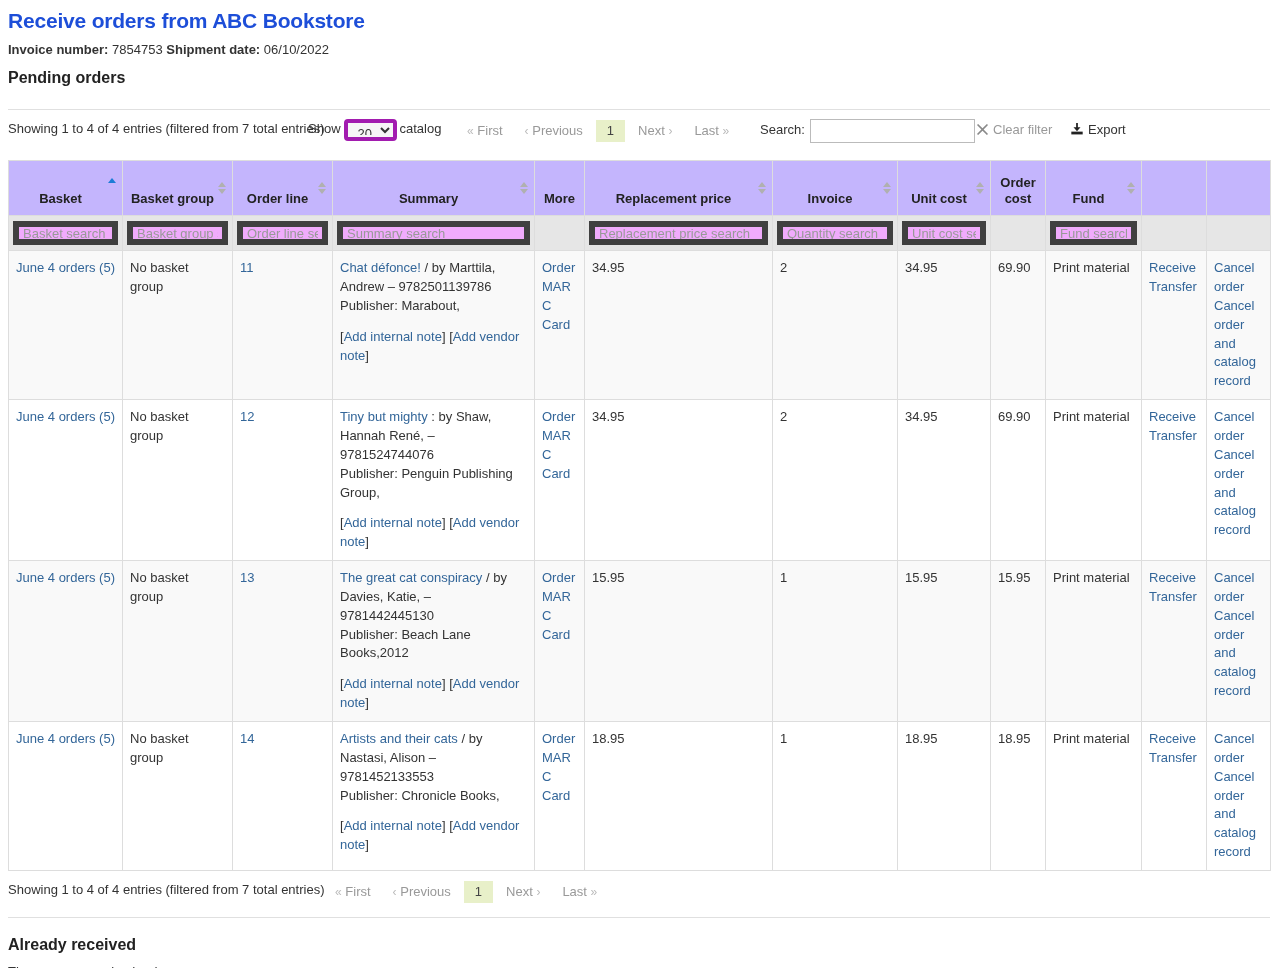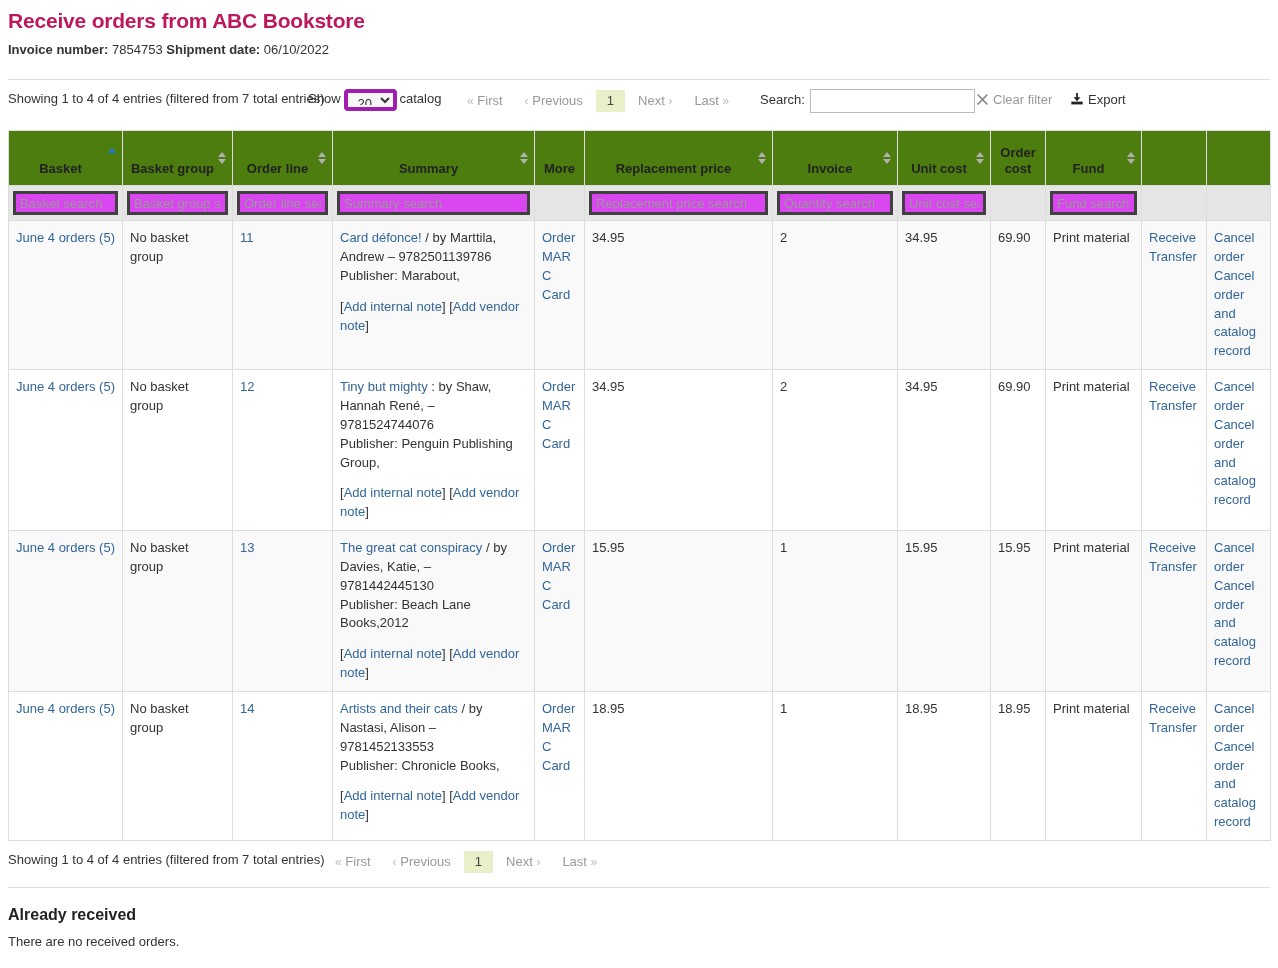--- a/index.html
+++ b/index.html
@@ -13,21 +13,21 @@
     font-family: "Liberation Sans", sans-serif;
     font-size: 13px;
     color: #333333;
     -webkit-font-smoothing: antialiased;
   }
   .page { padding: 0 8px; }
 
   h1.page-title {
     font-size: 21px;
     font-weight: bold;
-    color: #be185d;
+    color: #1d4ed8;
     margin: 8px 0 0 0;
     line-height: 1.25;
     letter-spacing: -0.2px;
   }
   .invoice-line {
     font-size: 13px;
     margin: 8px 0 0 0;
     color: #333;
   }
   .invoice-line .lbl { font-weight: bold; }
@@ -148,21 +148,21 @@
     border-collapse: collapse;
     border: 1px solid #dddddd;
     table-layout: fixed;
     font-size: 13px;
   }
   table.dt th, table.dt td {
     border: 1px solid #dddddd;
     vertical-align: top;
   }
   table.dt thead th {
-    background: #4d7c0f;
+    background: #c4b5fd;
     color: #222222;
     font-weight: bold;
     font-size: 13px;
     text-align: center;
     vertical-align: bottom;
     padding: 8px 16px 8px 6px;
     position: relative;
     height: 38px;
     line-height: 1.25;
   }
@@ -171,22 +171,22 @@
     padding: 5px 4px;
     vertical-align: middle;
     height: auto;
   }
   table.dt thead tr.filters input {
     font-family: "Liberation Sans", sans-serif;
     font-size: 13px;
     width: 100%;
     box-sizing: border-box;
     padding: 3px 4px;
-    border: 3px solid #404040;
-    background: #d946ef;
+    border: 6px solid #404040;
+    background: #f0abfc;
     color: #333;
     height: 24px;
   }
   table.dt thead tr.filters input::placeholder { color: #999999; opacity: 1; }
 
   .sort-ar {
     position: absolute;
     right: 5px;
     top: 50%;
     margin-top: -8px;
@@ -273,20 +273,21 @@
 
   <h1 class="page-title">Receive orders from ABC Bookstore</h1>
 
   <p class="invoice-line">
     <span class="lbl">Invoice number:</span>
     <span class="val">7854753</span>
     <span class="lbl">Shipment date:</span>
     <span class="val">06/10/2022</span>
   </p>
 
+  <h2 class="section-title">Pending orders</h2>
 
   <div class="toolbar-rule"></div>
 
   <div class="dt-top">
 
     <div class="dt-info-top">Showing 1 to 4 of 4 entries (filtered from 7 total entries)</div>
 
     <div class="dt-length">
       <span>Show</span><select><option>20</option></select><span>catalog</span>
     </div>
@@ -385,21 +386,21 @@
         <th></th>
       </tr>
     </thead>
     <tbody>
 
       <tr class="odd">
         <td><a class="lnk">June 4 orders (5)</a></td>
         <td>No basket group</td>
         <td><a class="lnk">11</a></td>
         <td>
-          <div class="summary-main"><a class="lnk summary-title">Card défonce!</a> <span>/</span> <span>by Marttila, Andrew – 9782501139786</span><br><span>Publisher: Marabout,</span></div>
+          <div class="summary-main"><a class="lnk summary-title">Chat défonce!</a> <span>/</span> <span>by Marttila, Andrew – 9782501139786</span><br><span>Publisher: Marabout,</span></div>
           <div class="notes">[<a class="lnk"><span>Add internal note</span></a>] [<a class="lnk"><span>Add vendor note</span></a>]</div>
         </td>
         <td><a class="lnk">Order MARC Card</a></td>
         <td>34.95</td>
         <td>2</td>
         <td>34.95</td>
         <td>69.90</td>
         <td>Print material</td>
         <td>
             <a class="lnk block-link">Receive</a>

